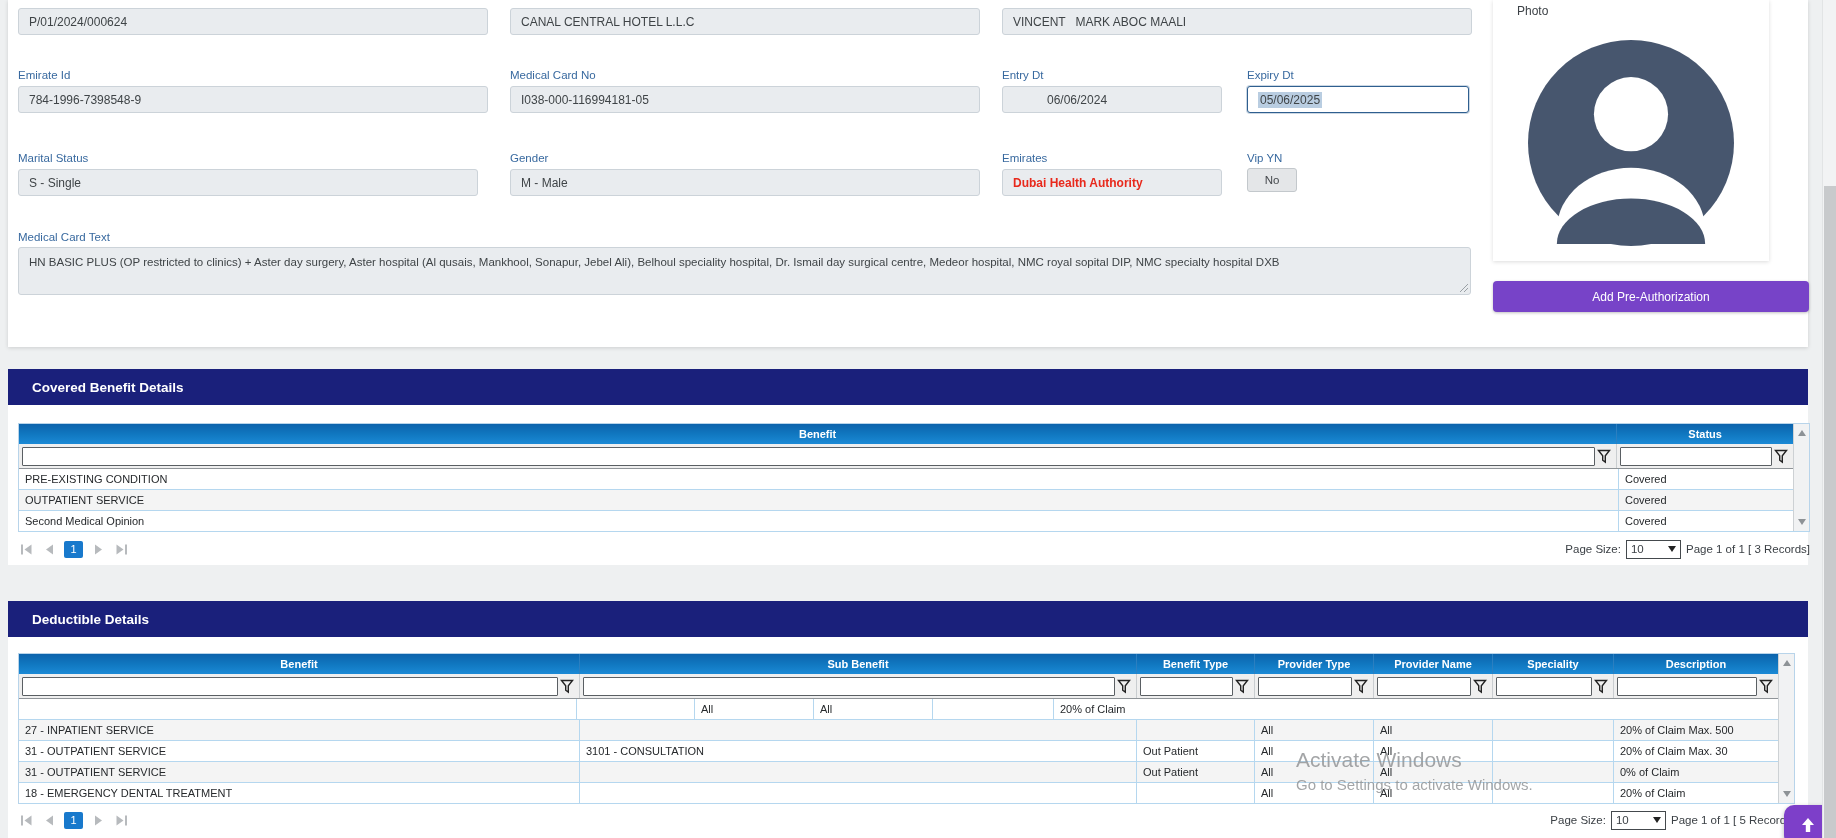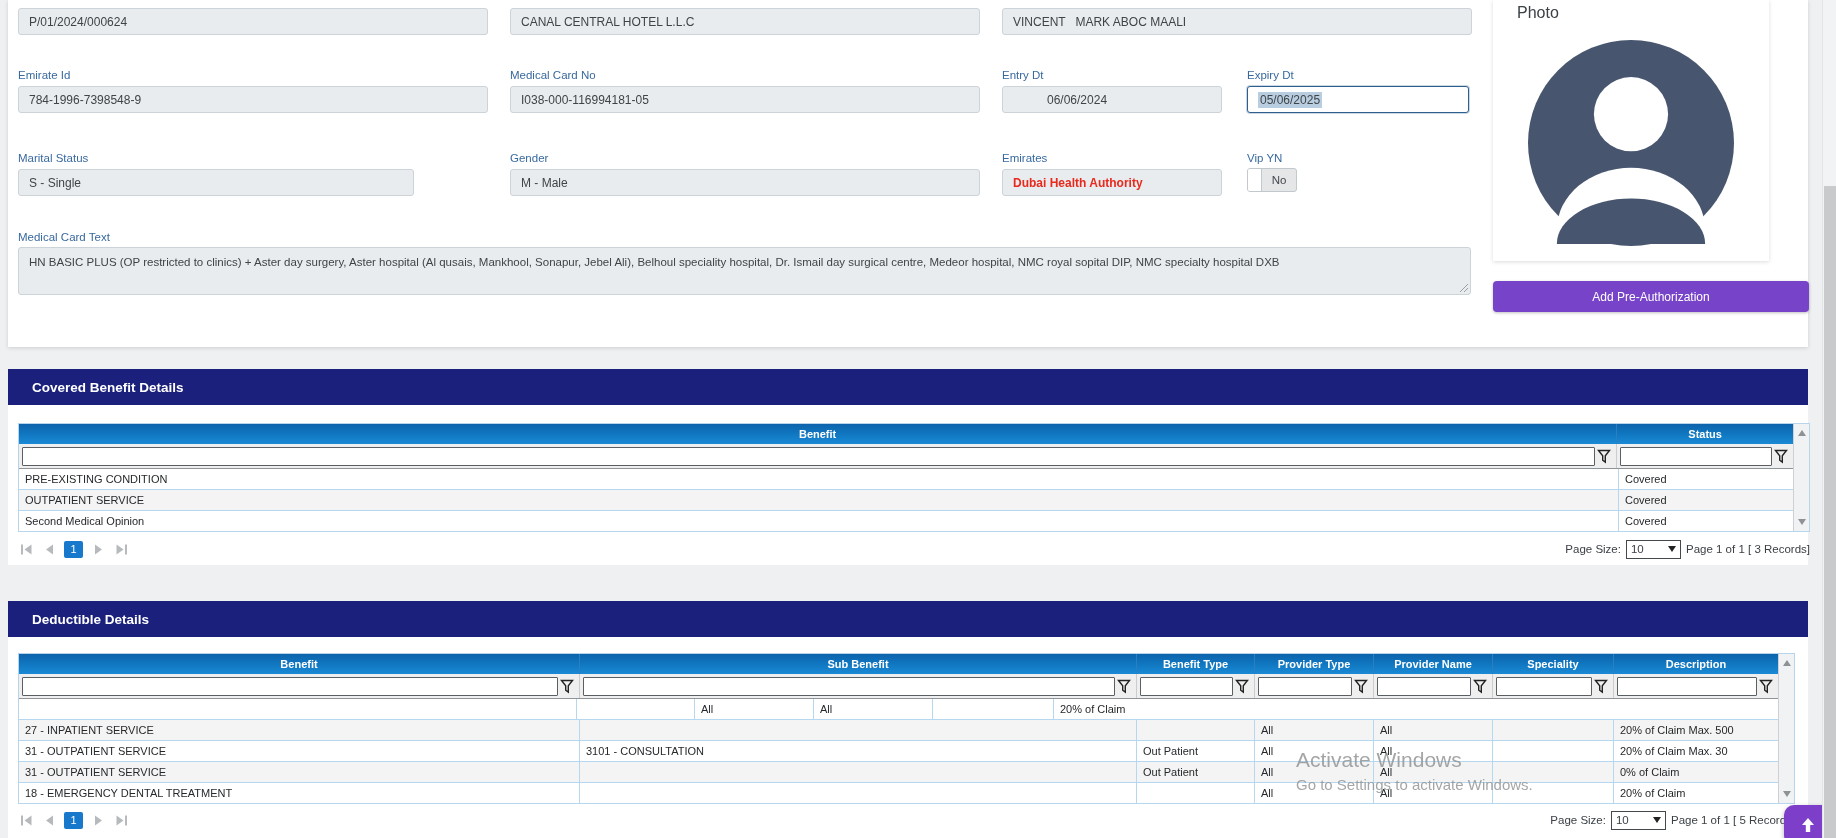--- a/index.html
+++ b/index.html
@@ -18,26 +18,26 @@
   .sel-highlight { background:#b9cde1; padding:1px 2px; }
   .red-text { color:#e8291c; font-weight:bold; }
   .textarea-box { position:absolute; background:#e9ecef; border:1px solid #ccd3d9; border-radius:3px;
                   font-size:11.5px; color:#3f4447; padding:8px 10px; }
   .resize-handle { position:absolute; right:2px; bottom:2px; width:10px; height:10px;
     background:repeating-linear-gradient(135deg, transparent 0 2px, #9aa0a5 2px 3px); 
     clip-path:polygon(100% 0, 100% 100%, 0 100%); }
 
   
   .toggle { position:absolute; width:50px; height:24px; border:1px solid #c3c8cc; border-radius:3px;
-            background:#e4e6e8; display:flex; overflow:hidden; cursor:pointer; }
+            background:#e4e6e8; display:flex; overflow:hidden; cursor:pointer;flex-direction:column; }
   .toggle .knob { width:14px; background:#ffffff; border-right:1px solid #c3c8cc; }
   .toggle .tlabel { flex:1; display:flex; align-items:center; justify-content:center; font-size:11.5px; color:#45494d; }
 
   
-  .photo-label { position:absolute; font-size:16px; color:#3c4146; }
+  .photo-label { position:absolute; font-size:12px; color:#3c4146; }
 
   
   .purple-btn { position:absolute; background:#7743c8; color:#fff; border:none; border-radius:4px;
                 font-size:12px; font-family:"Liberation Sans",sans-serif; display:flex; align-items:center; justify-content:center;
                 box-shadow:0 1px 3px rgba(0,0,0,.25); cursor:pointer; }
 
   
   .navy-bar { position:absolute; background:#1a207b; color:#ffffff; font-size:13.5px; font-weight:bold;
               display:flex; align-items:center; padding-left:24px; }
 
@@ -105,21 +105,21 @@
   <div class="flabel" style="left:510px; top:69px;">Medical Card No</div>
   <div class="ffield" style="left:510px; top:86px; width:470px;"><span>I038-000-116994181-05</span></div>
 
   <div class="flabel" style="left:1002px; top:69px;">Entry Dt</div>
   <div class="ffield" style="left:1002px; top:86px; width:220px;padding-left:44px;"><span>06/06/2024</span></div>
 
   <div class="flabel" style="left:1247px; top:69px;">Expiry Dt</div>
   <div class="ffield white-focus" style="left:1247px; top:86px; width:222px;"><span class="sel-highlight">05/06/2025</span></div>
 
   <div class="flabel" style="left:18px; top:152px;">Marital Status</div>
-  <div class="ffield" style="left:18px; top:169px; width:396px;"><span>S - Single</span></div>
+  <div class="ffield" style="left:18px; top:169px; width:460px;"><span>S - Single</span></div>
 
   <div class="flabel" style="left:510px; top:152px;">Gender</div>
   <div class="ffield" style="left:510px; top:169px; width:470px;"><span>M - Male</span></div>
 
   <div class="flabel" style="left:1002px; top:152px;">Emirates</div>
   <div class="ffield" style="left:1002px; top:169px; width:220px;"><span class="red-text">Dubai Health Authority</span></div>
 
   <div class="flabel" style="left:1247px; top:152px;">Vip YN</div>
   <div class="toggle" style="left:1247px; top:168px;">
     <div class="knob"></div>

